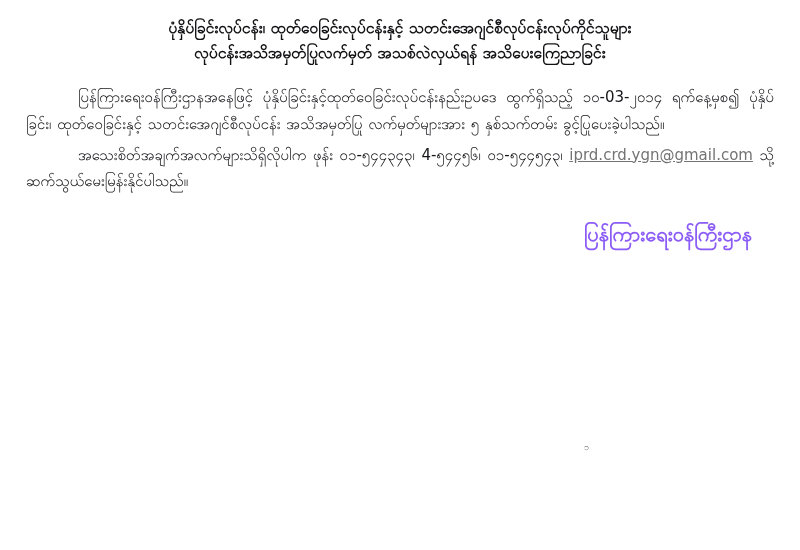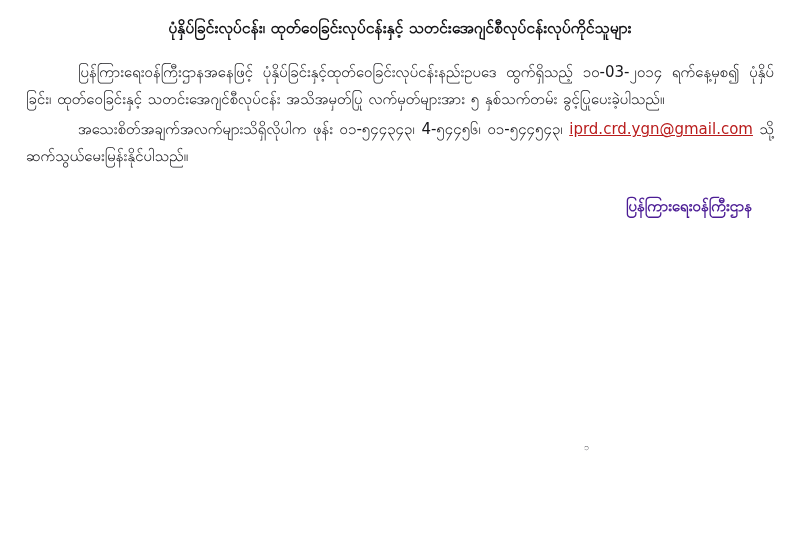--- a/index.html
+++ b/index.html
@@ -43,45 +43,46 @@
     margin: 0 0 4px 0;
     text-indent: 52px;
     color: #16161a;
     word-spacing: 1px;
   }
   .para.last-para {
     margin-bottom: 0;
   }
   .para .email {
     text-decoration: underline;
-    color: #b91c1c;
+    color: #737373;
   }
   .signature {
     margin-top: 26px;
     text-align: right;
-    font-size: 15px;
+    font-size: 20px;
     font-weight: bold;
     padding-right: 22px;
-    color: #4c1d95;
+    color: #8b5cf6;
   }
   .tiny-mark {
     position: absolute;
     left: 584px;
     bottom: 4px;
     font-size: 9px;
     color: #5c5c62;
   }
 </style>
 </head>
 <body>
 
 <div class="page">
 
   <div class="title-block">
     <div class="title-line">ပုံနှိပ်ခြင်းလုပ်ငန်း၊ ထုတ်ဝေခြင်းလုပ်ငန်းနှင့် သတင်းအေဂျင်စီလုပ်ငန်းလုပ်ကိုင်သူများ</div>
+    <div class="title-line">လုပ်ငန်းအသိအမှတ်ပြုလက်မှတ် အသစ်လဲလှယ်ရန် အသိပေးကြေညာခြင်း</div>
   </div>
 
   <div class="body-block">
     <p class="para">ပြန်ကြားရေးဝန်ကြီးဌာနအနေဖြင့် ပုံနှိပ်ခြင်းနှင့်ထုတ်ဝေခြင်းလုပ်ငန်းနည်းဥပဒေ ထွက်ရှိသည့် ၁၀-03-၂၀၁၄ ရက်နေ့မှစ၍ ပုံနှိပ်ခြင်း၊ ထုတ်ဝေခြင်းနှင့် သတင်းအေဂျင်စီလုပ်ငန်း အသိအမှတ်ပြု လက်မှတ်များအား ၅ နှစ်သက်တမ်း ခွင့်ပြုပေးခဲ့ပါသည်။</p>
     <p class="para last-para"><span>အသေးစိတ်အချက်အလက်များသိရှိလိုပါက ဖုန်း ၀၁-၅၄၄၃၄၃၊ 4-၅၄၄၅၆၊ ၀၁-၅၄၄၅၄၃၊ </span><a class="email" href="#">iprd.crd.ygn@gmail.com</a><span> သို့ ဆက်သွယ်မေးမြန်းနိုင်ပါသည်။</span></p>
   </div>
 
   <div class="signature">ပြန်ကြားရေးဝန်ကြီးဌာန</div>
 
   <div class="tiny-mark">၁</div>

